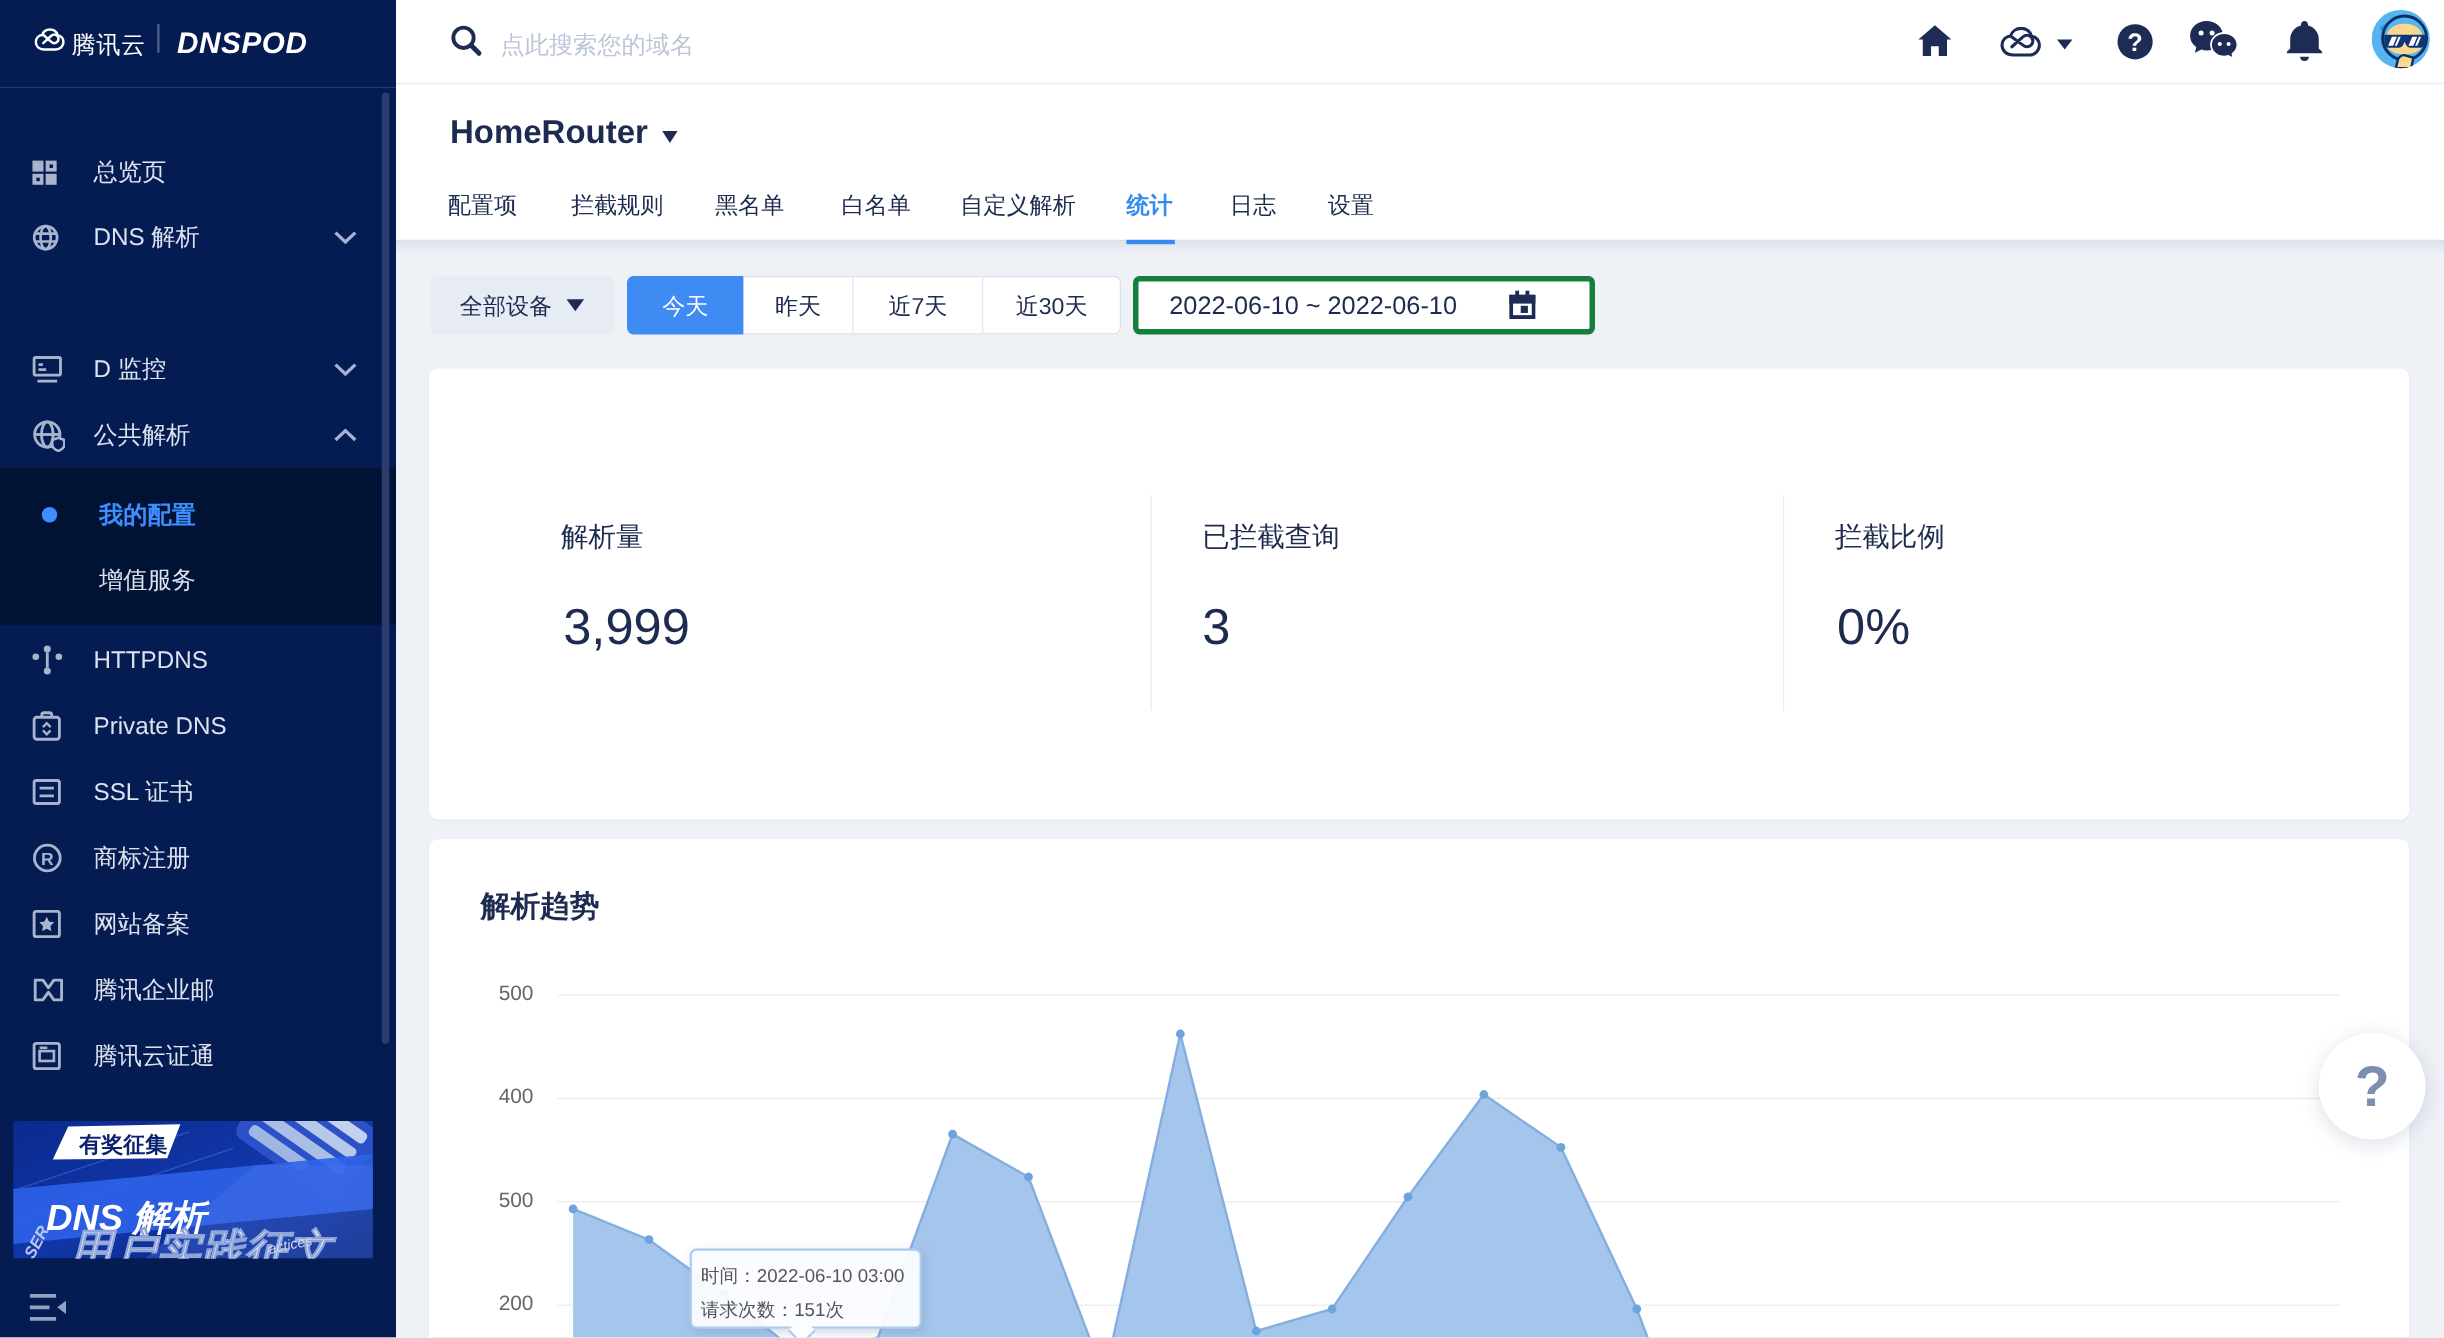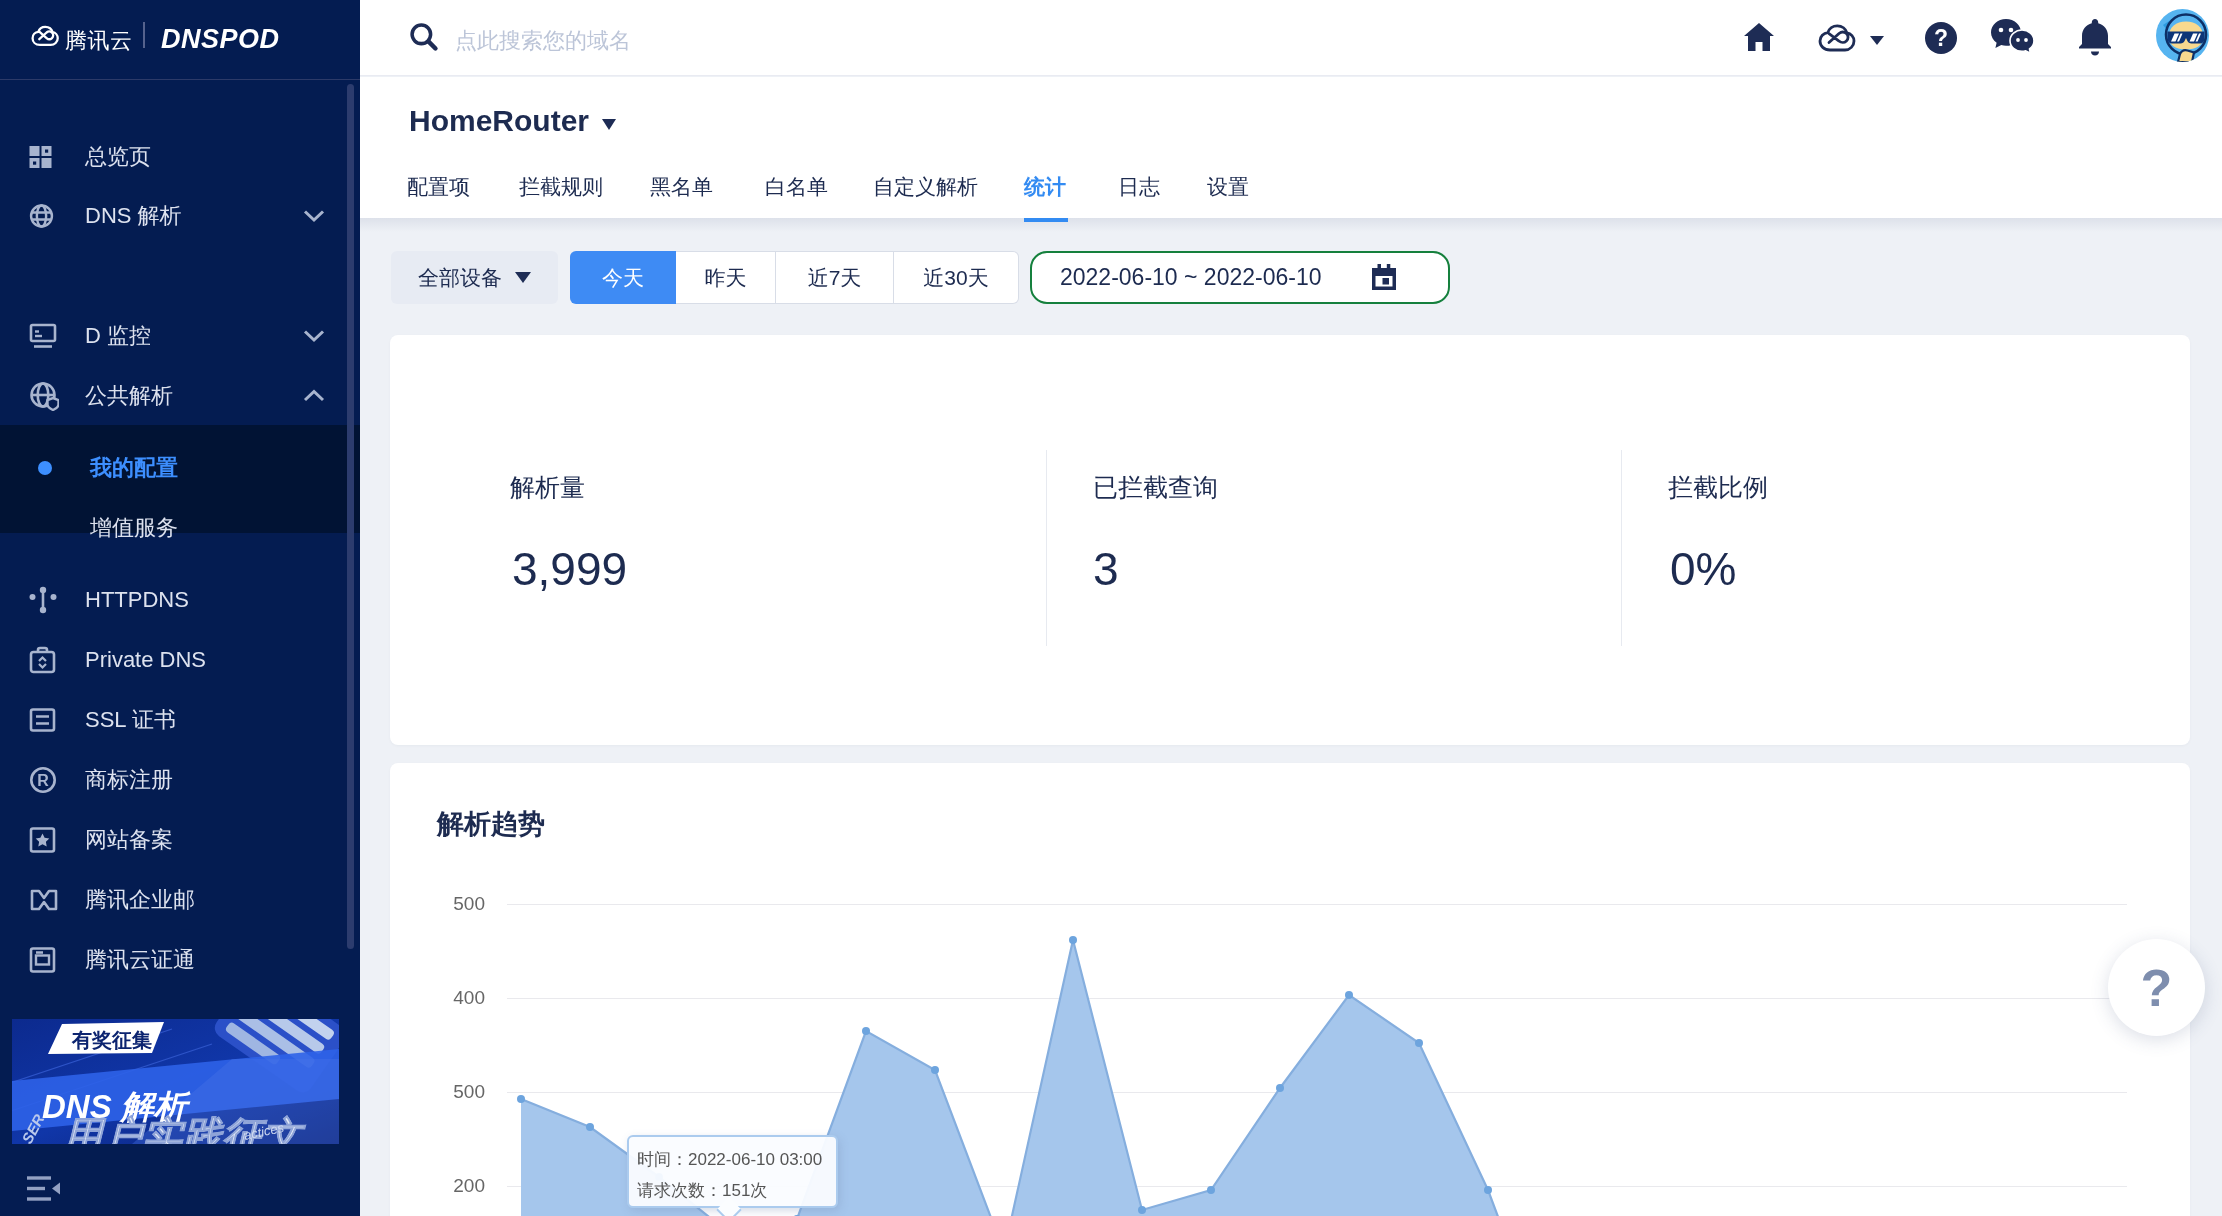--- a/index.html
+++ b/index.html
@@ -7,21 +7,21 @@
   body { font-family:"Liberation Sans",sans-serif; background:#eef1f6; position:relative; color:#1d2b50; }
   .abs { position:absolute; }
 
   
   #sidebar { position:absolute; left:0; top:0; width:360px; height:1216px; background:#041c51; }
   #sidehead { position:absolute; left:0; top:0; width:360px; height:80px; border-bottom:1px solid #2c3a68; }
   .mi { position:absolute; left:0; width:360px; height:60px; }
   .mi .txt { position:absolute; left:85px; top:50%; transform:translateY(-50%); font-size:22px; color:#dde2ef; white-space:nowrap; }
   .mi .ic { position:absolute; left:29px; top:50%; transform:translateY(-50%); }
   .chev { position:absolute; right:35px; top:50%; transform:translateY(-50%); }
-  #submenu { position:absolute; left:0; top:425px; width:360px; height:108px; background:#011334; }
+  #submenu { position:absolute; left:0; top:425px; width:360px; height:143px; background:#011334; }
   .smi { position:absolute; left:0; width:360px; height:60px; }
   .smi .txt { position:absolute; left:90px; top:50%; transform:translateY(-50%); font-size:22px; color:#dde2ef; white-space:nowrap; }
   #sbthumb { position:absolute; left:347px; top:84px; width:7px; height:865px; background:#2c3c6e; border-radius:4px; }
 
   
   #topbar { position:absolute; left:360px; top:0; width:1862px; height:76px; background:#fff; border-bottom:1px solid #e9ebf2; }
   #titleblock { position:absolute; left:360px; top:77px; width:1862px; height:141px; background:#fff; }
   #headshadow { position:absolute; left:360px; top:218px; width:1862px; height:14px; background:linear-gradient(#dde1ea, rgba(238,241,246,0)); }
 
   .tab { position:absolute; top:0; font-size:21px; color:#1d2b50; }
@@ -286,21 +286,21 @@
 <div id="headshadow"></div>
 
 <div class="btn" style="left:391px;width:167px;background:#e7ebf3;border-radius:6px;">
   <span>全部设备</span>
   <span style="width:0;height:0;border-left:8px solid transparent;border-right:8px solid transparent;border-top:11px solid #1e2c55;margin-left:13px;"></span>
 </div>
 <div class="btn" style="left:570px;width:106px;background:#3e8bf4;color:#fff;border-radius:6px 0 0 6px;">今天</div>
 <div class="btn" style="left:676px;width:100px;background:#fff;border:1px solid #d8dde7;border-left:none;">昨天</div>
 <div class="btn" style="left:776px;width:118px;background:#fff;border:1px solid #d8dde7;border-left:none;">近7天</div>
 <div class="btn" style="left:894px;width:125px;background:#fff;border:1px solid #d8dde7;border-left:none;border-radius:0 6px 6px 0;">近30天</div>
-<div class="btn" style="left:1030px;width:420px;background:#fff;border:2px solid #15803d;border-radius:17px;justify-content:flex-start;padding-left:28px;font-size:23px;">
+<div class="btn" style="left:1030px;width:420px;background:#fff;border:5px solid #15803d;border-radius:6px;justify-content:flex-start;padding-left:28px;font-size:23px;">
   <span>2022-06-10 ~ 2022-06-10</span>
 </div>
 <svg class="abs" style="left:1372px;top:264px;" width="24" height="26" viewBox="0 0 24 26">
     <rect x="1.75" y="5.75" width="20.5" height="18.5" fill="#fff" stroke="#1e2c55" stroke-width="3.5"></rect>
     <rect x="0" y="4" width="24" height="8" fill="#1e2c55"></rect>
     <rect x="5.5" y="0" width="3.5" height="6" fill="#1e2c55"></rect>
     <rect x="14.8" y="0" width="3.5" height="6" fill="#1e2c55"></rect>
     <rect x="10.5" y="14" width="6.5" height="6.5" fill="#1e2c55"></rect>
   </svg>
 

